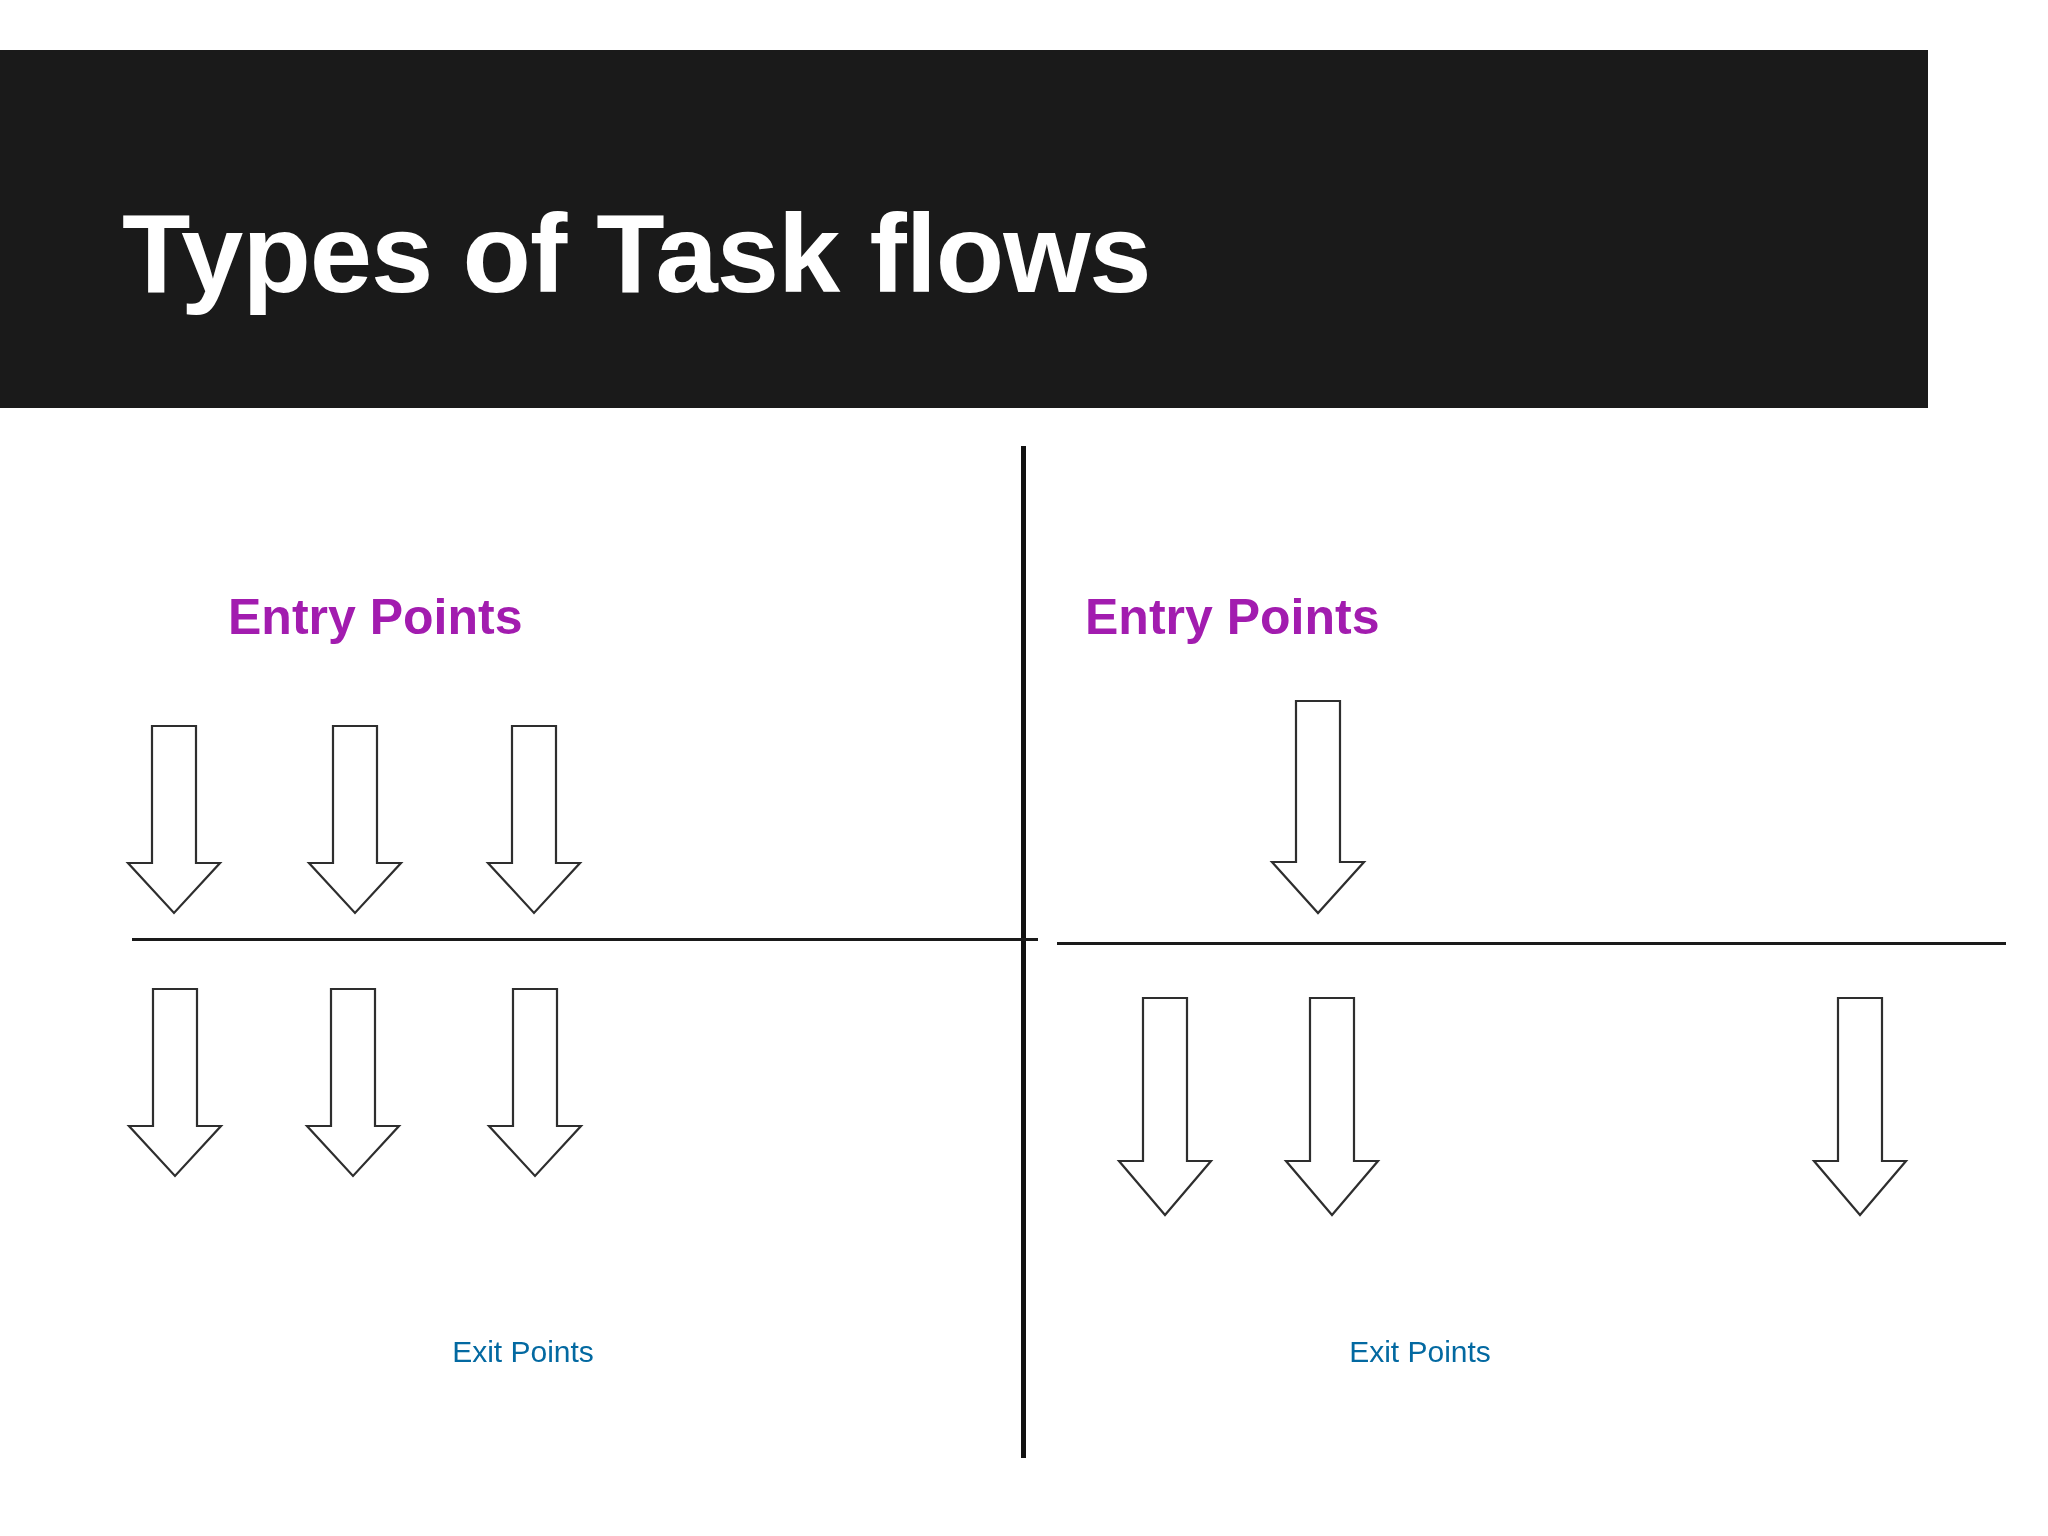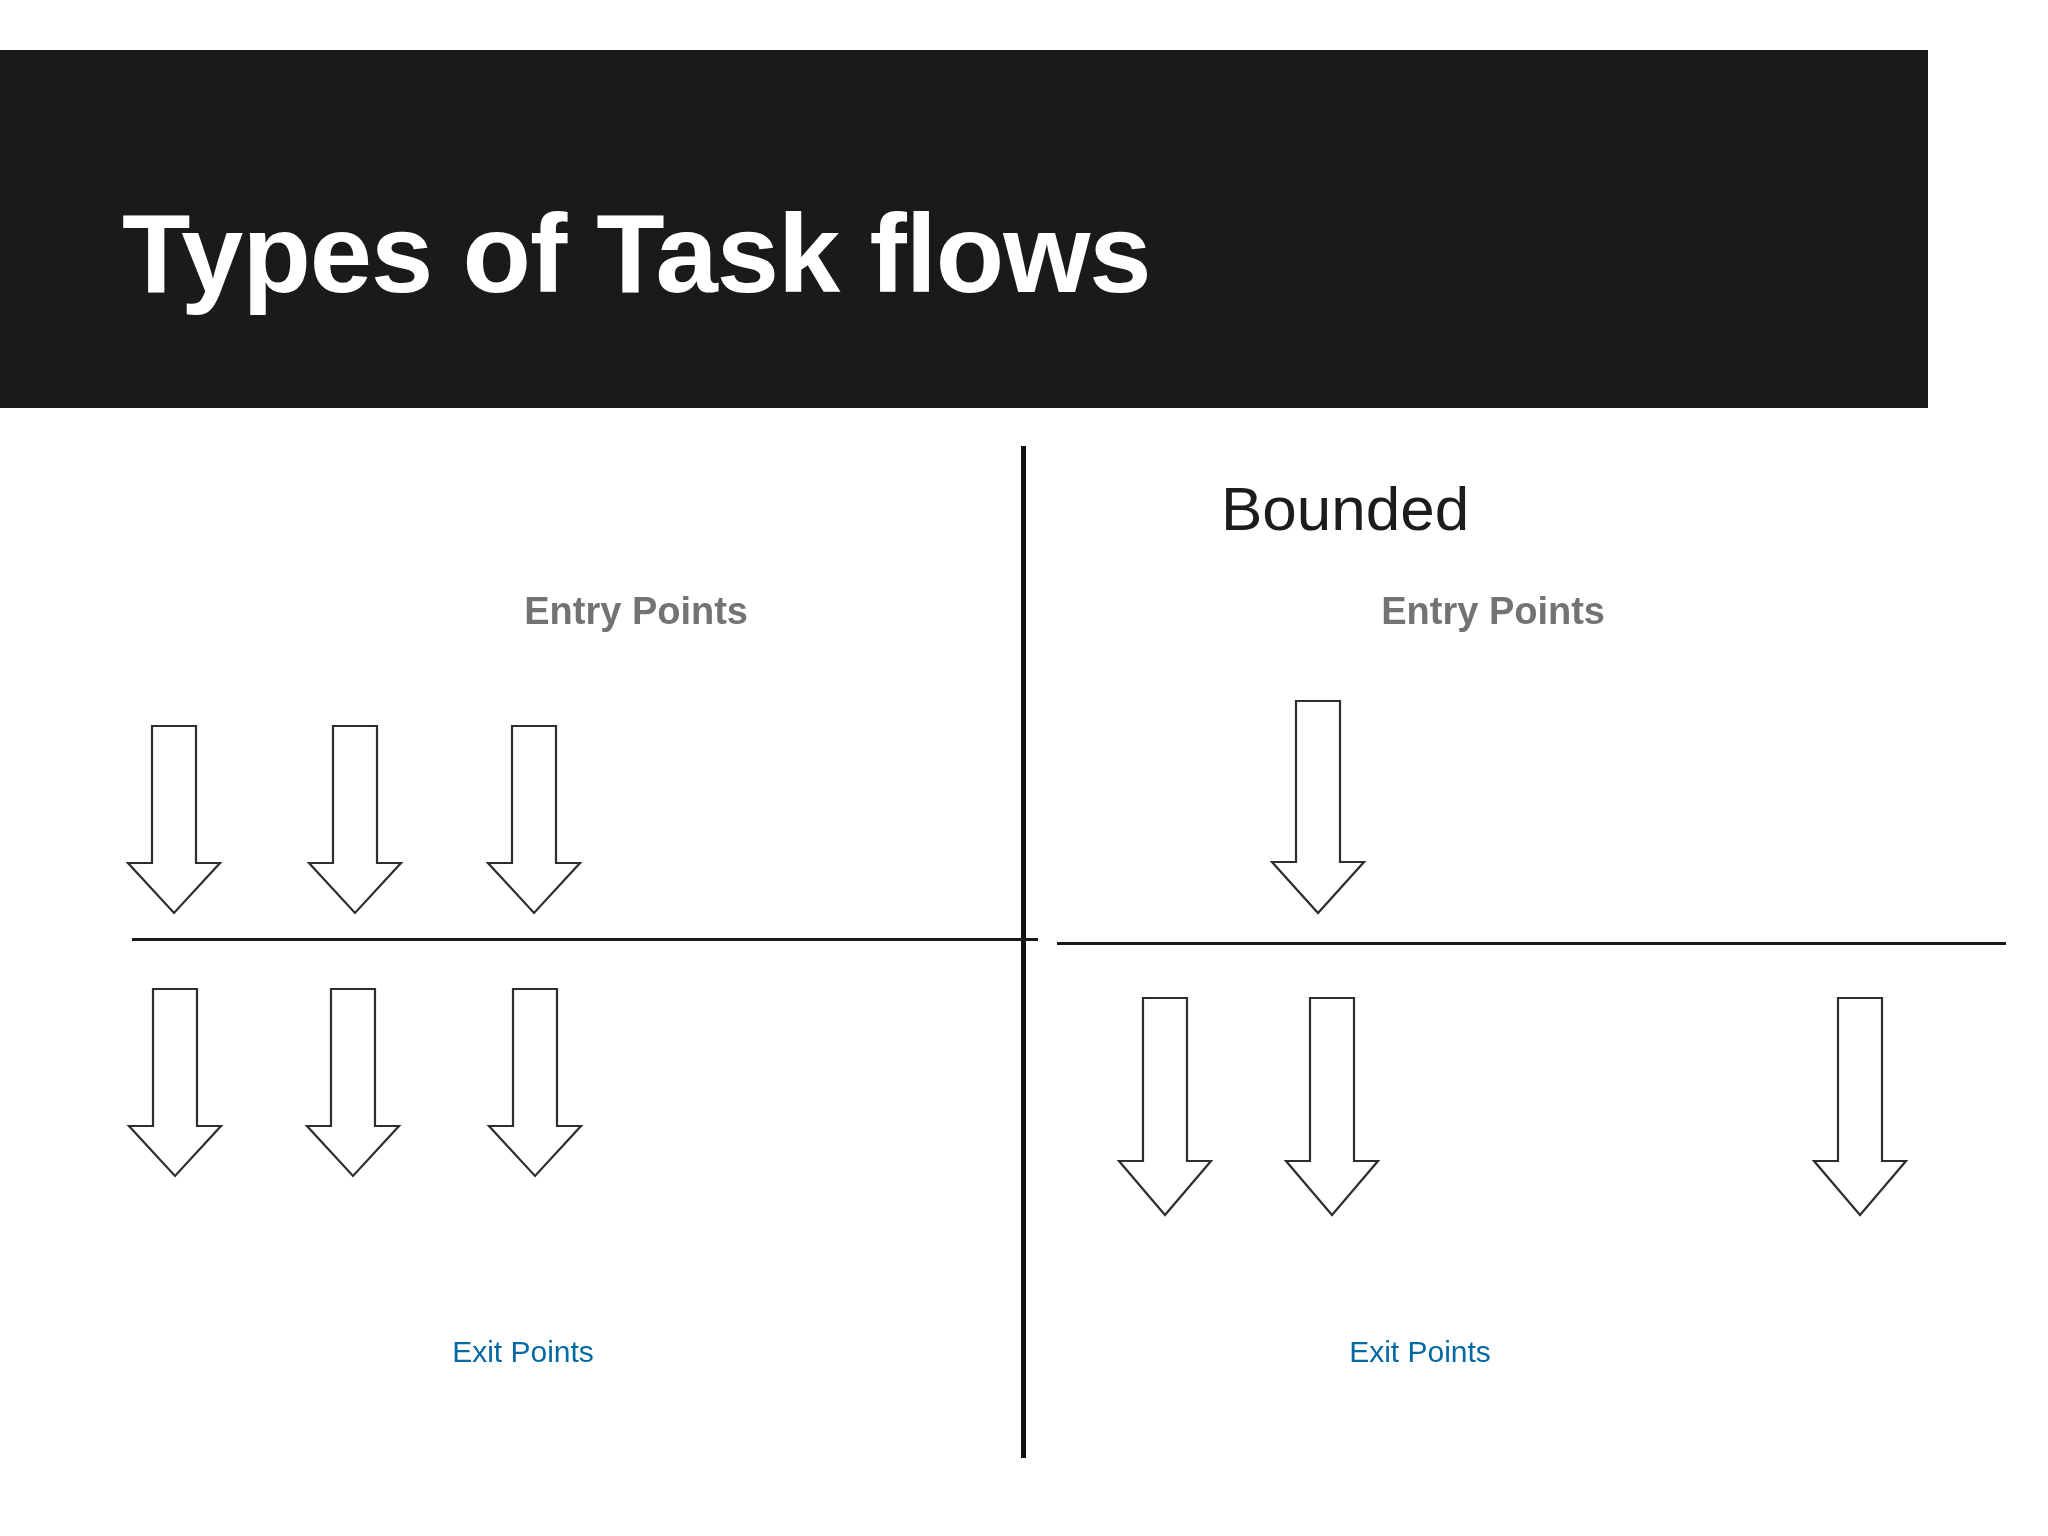--- a/index.html
+++ b/index.html
@@ -56,26 +56,26 @@
     position: absolute;
     font-size: 62px;
     font-weight: normal;
     color: #1c1c1c;
     line-height: 1;
     white-space: nowrap;
     text-align: center;
   }
   .col-sub {
     position: absolute;
-    font-size: 38px;
+    font-size: 50px;
     font-weight: bold;
-    color: #737373;
+    color: #a21caf;
     line-height: 1;
     white-space: nowrap;
-    text-align: right;
+    text-align: left;
   }
   .col-foot {
     position: absolute;
     font-size: 30px;
     font-weight: normal;
     color: #0369a1;
     line-height: 1;
     white-space: nowrap;
     text-align: center;
   }
@@ -138,21 +138,20 @@
     </svg>
   </div>
   <div class="arrow" style="left:488px; top:988px; width:94px; height:190px;">
     <svg viewBox="0 0 94 190" width="94" height="190">
       <polygon points="25,1 69,1 69,138 93,138 47,188 1,138 25,138"></polygon>
     </svg>
   </div>
 
   <div class="col-foot" style="left:263px; top:1337px; width:520px;">Exit Points</div>
 
-  <div class="col-title" style="left:1085px; top:478px; width:520px;">Bounded</div>
 
   <div class="col-sub" style="left:1085px; top:592px; width:520px;">Entry Points</div>
 
   <div class="arrow" style="left:1271px; top:700px; width:94px; height:215px;">
     <svg viewBox="0 0 94 215" width="94" height="215">
       <polygon points="25,1 69,1 69,162 93,162 47,213 1,162 25,162"></polygon>
     </svg>
   </div>
 
   <div class="h-rule" style="left:1057px; top:942px; width:949px; height:3px;"></div>

